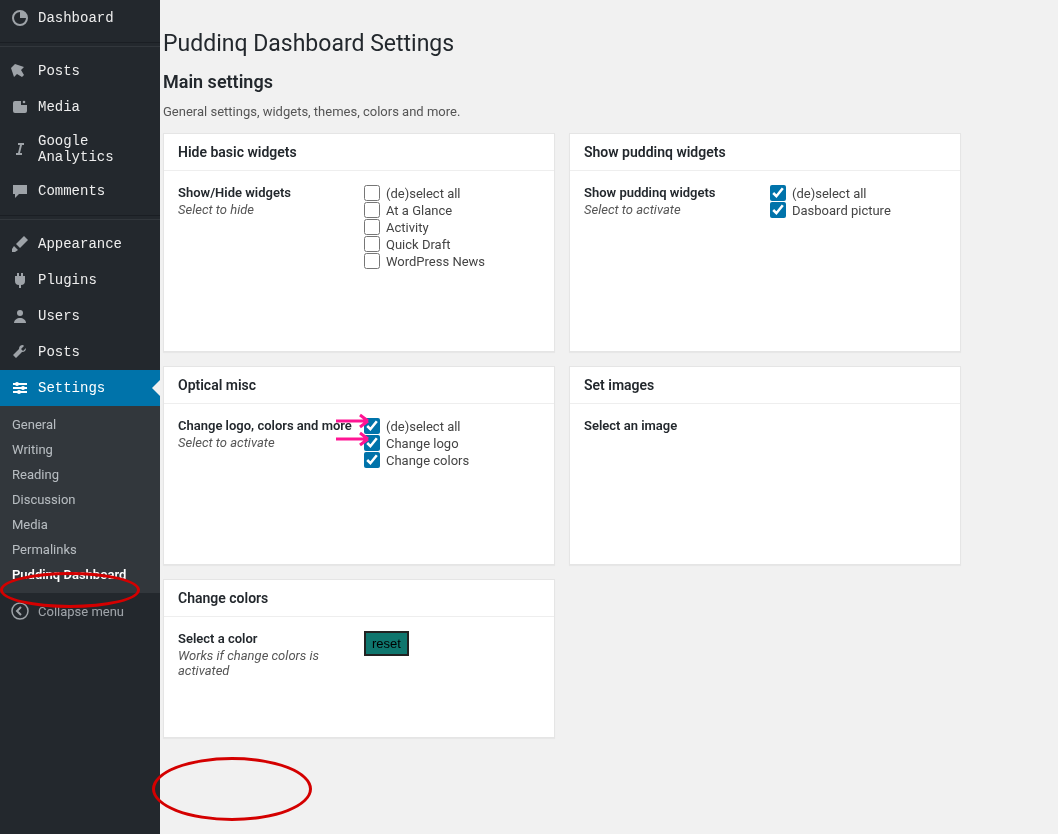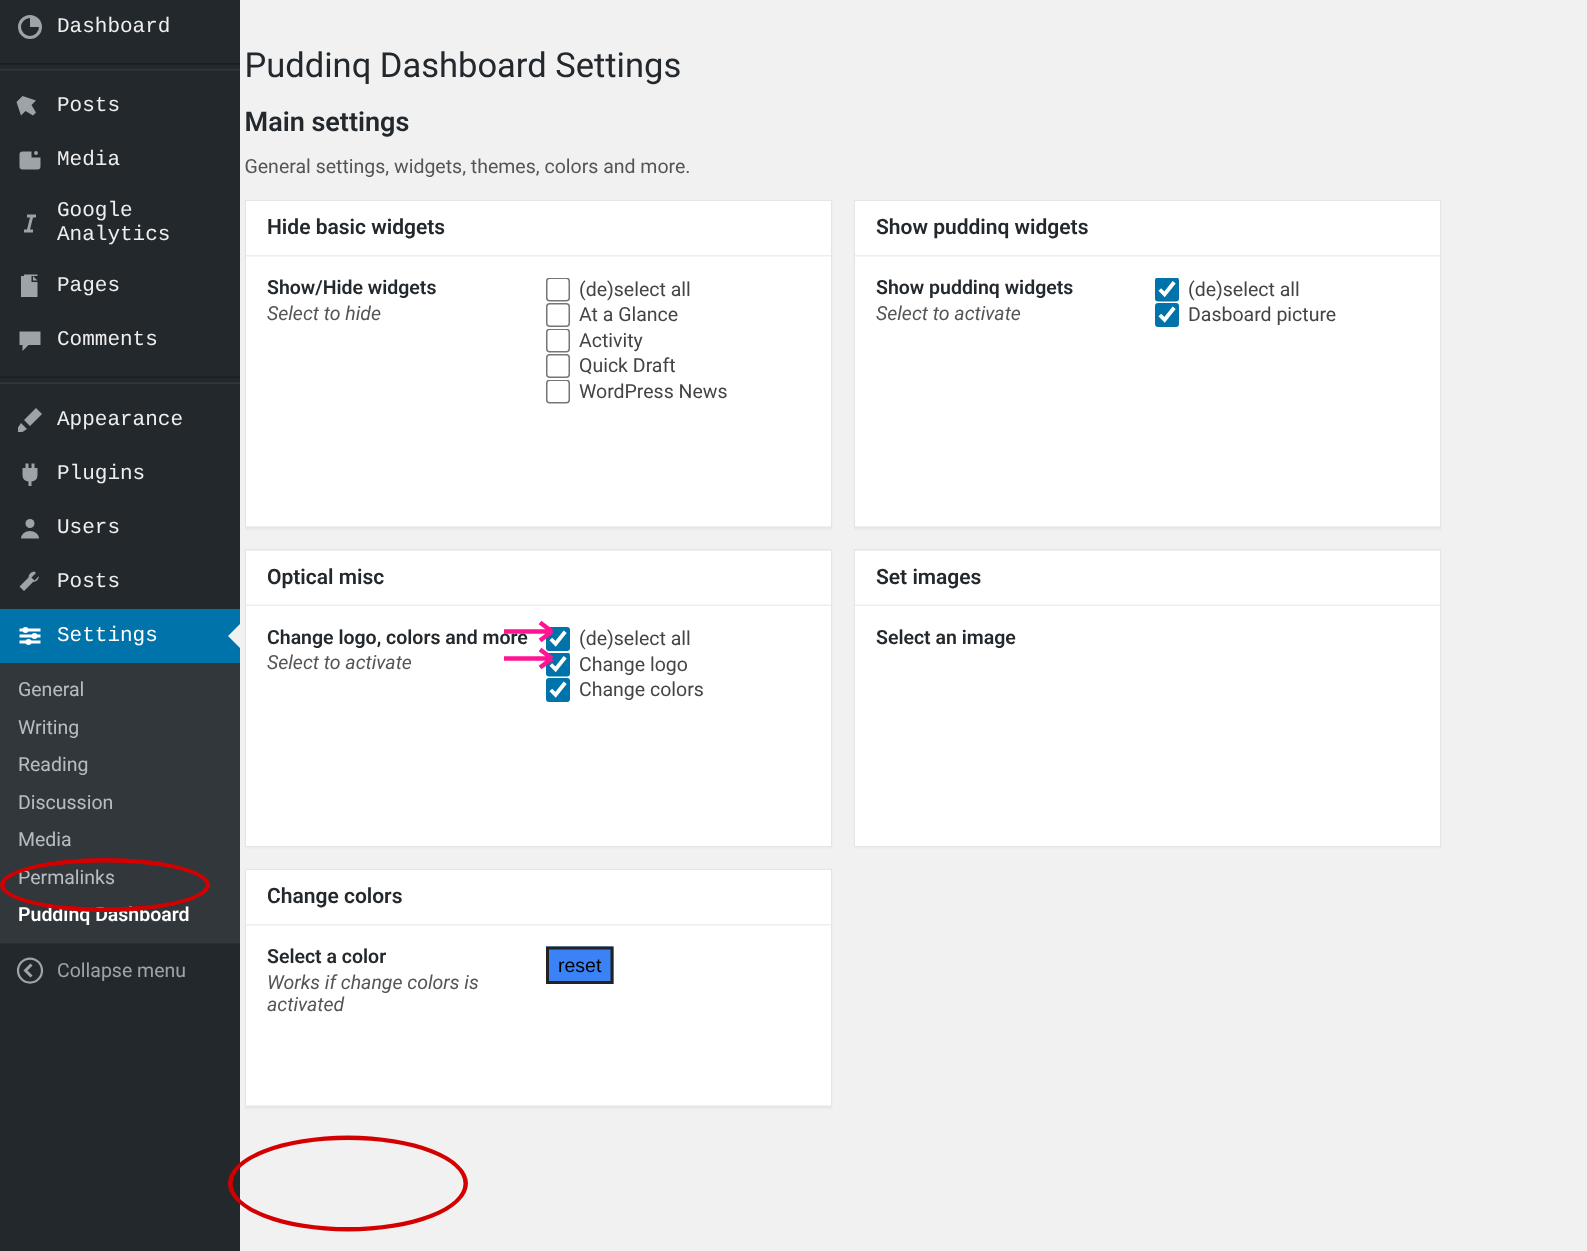--- a/index.html
+++ b/index.html
@@ -130,21 +130,21 @@
   font-size: 13px;
   color: #444;
 }
 .check-line input {
   width: 16px;
   height: 16px;
   margin-right: 6px;
   accent-color: #0073aa;
 }
 .reset-btn {
-  background: #3b82f6;
+  background: #0f766e;
   border: 2px solid #222;
   padding: 3px 6px;
   font-size: 13px;
   cursor: pointer;
 }
 svg { display: block; }
 
 
 .annot { position: absolute; pointer-events: none; }
 .red-ellipse {
@@ -182,29 +182,20 @@
       </span>
     <span>Media</span>
   </div>
   <div class="menu-item">
     <span class="icon">
         <svg width="20" height="20" viewBox="0 0 20 20" fill="currentColor">
           <path d="M8 4h6v2h-2l-2 8h2v2H6v-2h2l2-8H8V4z"></path>
         </svg>
       </span>
     <span>Google Analytics</span>
-  </div>
-  <div class="menu-item">
-    <span class="icon">
-        <svg width="20" height="20" viewBox="0 0 20 20" fill="currentColor">
-          <path d="M4 3h7v4h4v10H4V3zm8 0l3 3h-3V3z"></path>
-          <rect x="6" y="2" width="9" height="1"></rect>
-        </svg>
-      </span>
-    <span>Pages</span>
   </div>
   <div class="menu-item">
     <span class="icon">
         <svg width="20" height="20" viewBox="0 0 20 20" fill="currentColor">
           <path d="M3 4h14v9H9l-4 4v-4H3V4z"></path>
         </svg>
       </span>
     <span>Comments</span>
   </div>
   <div class="menu-sep"></div>

